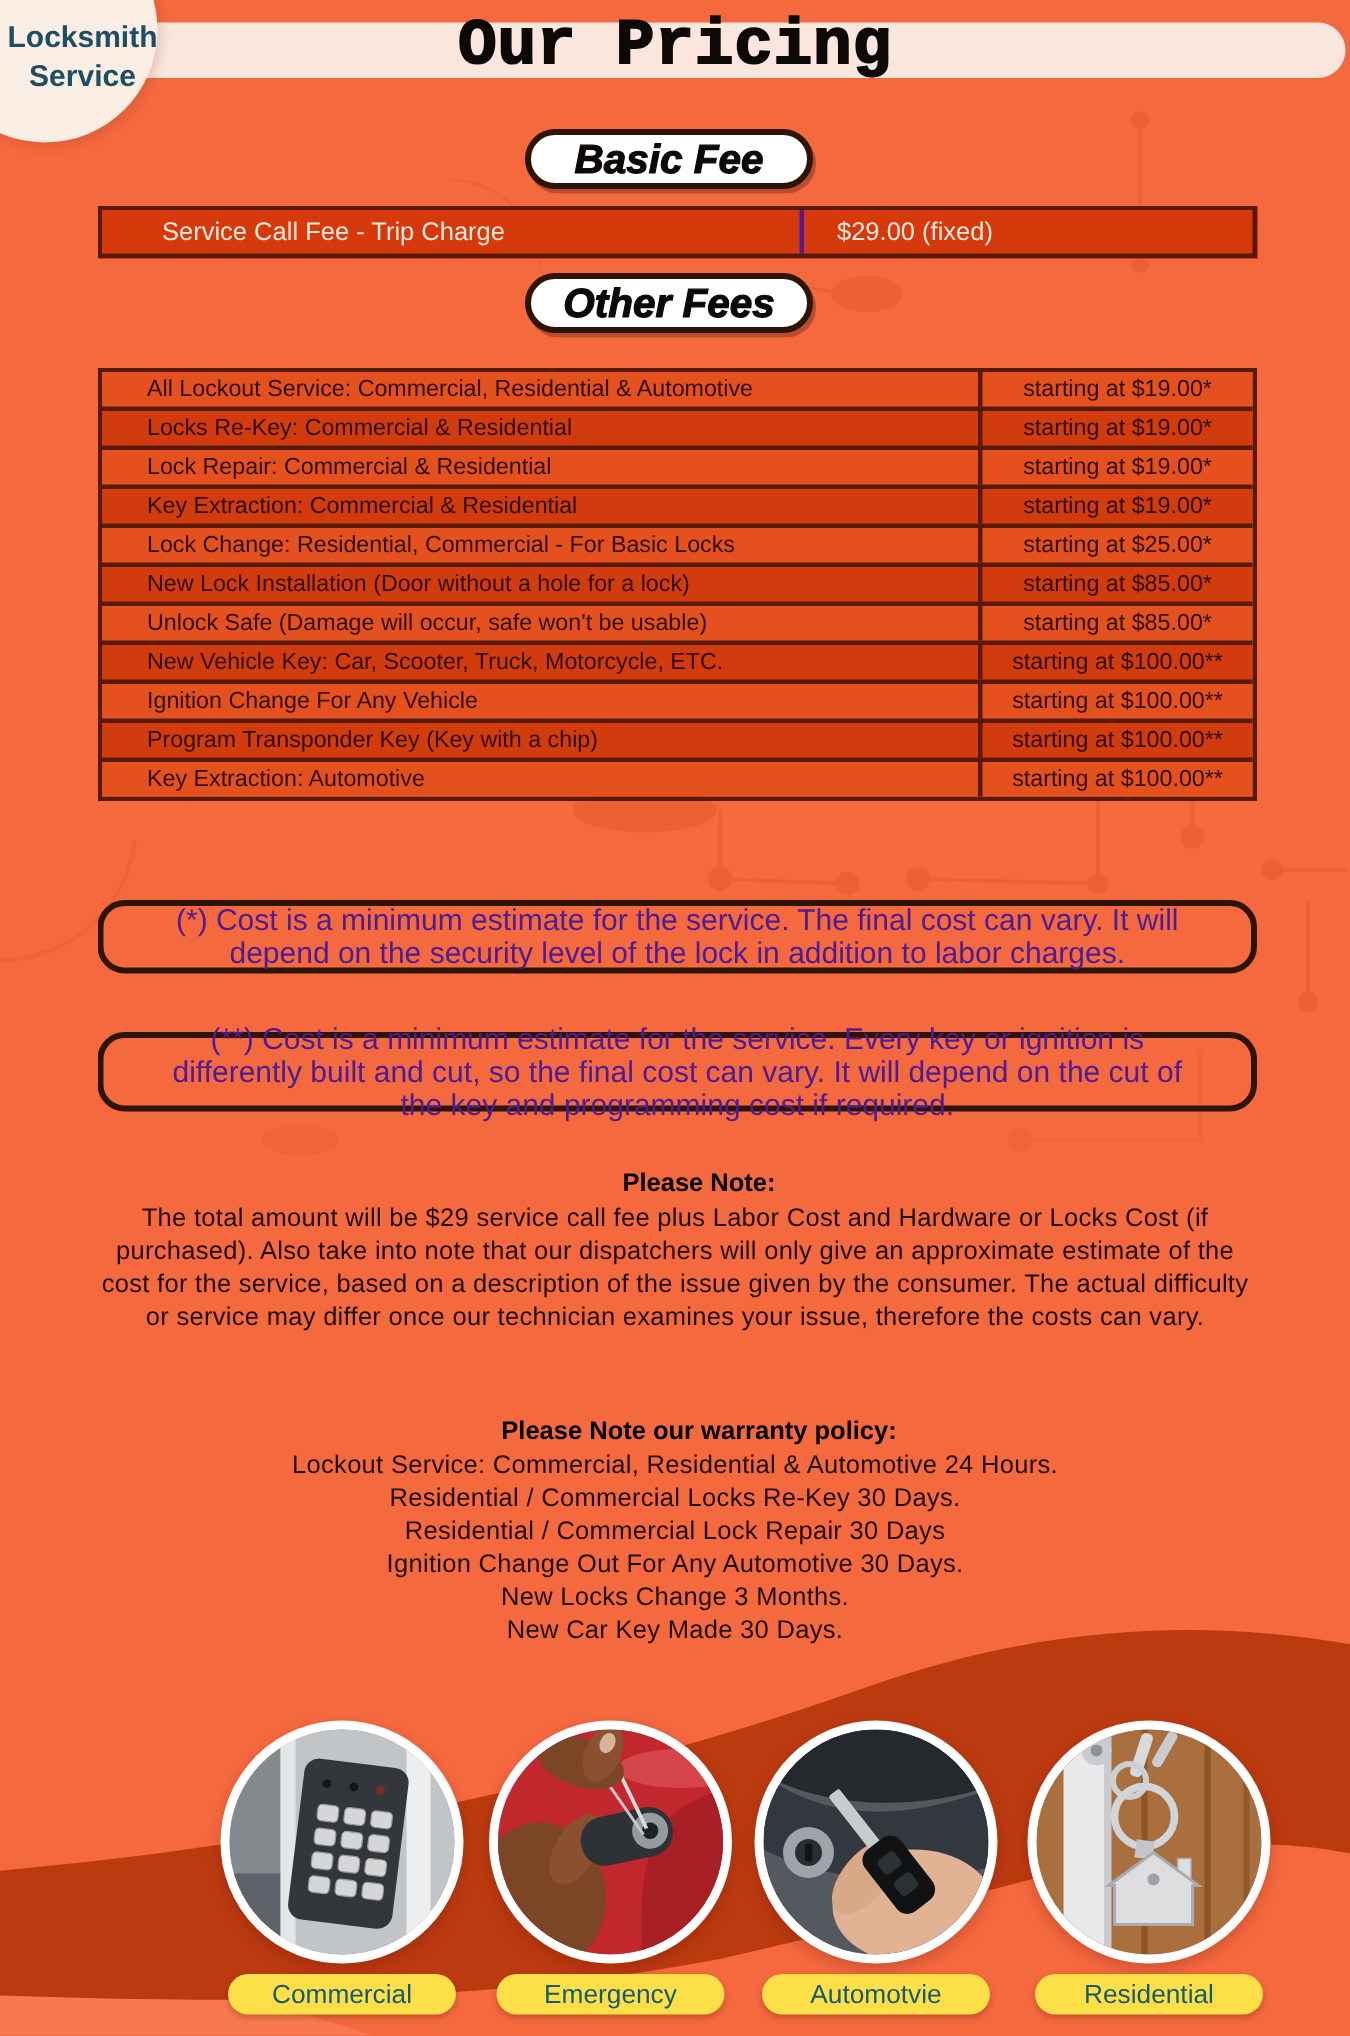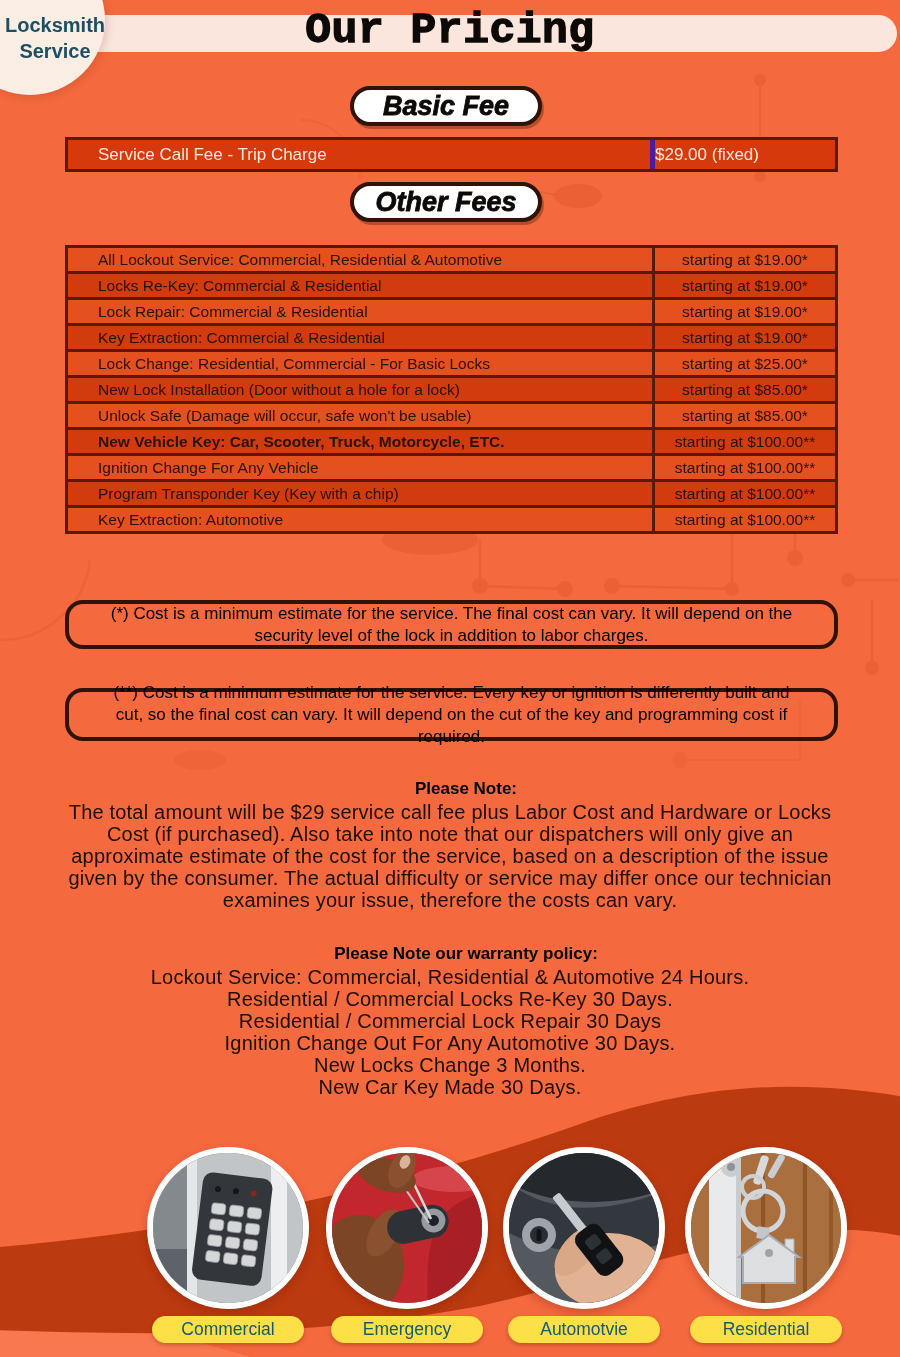--- a/index.html
+++ b/index.html
@@ -36,57 +36,57 @@
     box-shadow:2px 3px 0 rgba(70,25,5,.35);
     font-style:italic;
   }
   
   .basic-table{
     position:absolute;left:65px;top:137px;width:773px;box-sizing:border-box;z-index:2;
     border:3px solid #571A04;background:#D6390B;
   }
   .basic-row{display:flex;height:29px;align-items:stretch;}
   .bsvc{
-    width:587px;box-sizing:border-box;border-right:5px solid #4c1d95;
-    display:flex;align-items:center;padding-left:30px;
+    width:468px;box-sizing:border-box;border-right:3px solid #4c1d95;
+    display:flex;align-items:center;padding-left:40px;
     color:#FBEADF;font-size:17px;
   }
-  .bprice{flex:1;display:flex;align-items:center;color:#FBEADF;font-size:17px;}
+  .bprice{flex:1;display:flex;align-items:center;padding-left:22px;color:#FBEADF;font-size:17px;}
 
   .fees-table{
     position:absolute;left:65px;top:245px;width:773px;box-sizing:border-box;z-index:2;
     border:3px solid #571A04;
   }
   .frow{display:flex;height:23px;border-bottom:3px solid #571A04;background:#E4511E;align-items:stretch;}
   .frow:last-child{border-bottom:none;}
   .frow:nth-child(even){background:#D23B0D;}
   .fsvc{
     width:587px;box-sizing:border-box;border-right:3px solid #571A04;
     display:flex;align-items:center;padding-left:30px;
     font-size:15.5px;color:#2E0F04;
   }
   .fprice{flex:1;display:flex;align-items:center;justify-content:center;font-size:15.5px;color:#2E0F04;}
-  .frow.bold .fsvc{font-weight:bold;}
+  .frow.bold .fsvc{font-weight:normal;}
   
   .note-box{
     position:absolute;left:65px;width:773px;box-sizing:border-box;z-index:2;
     border:4px solid #2E1404;border-radius:18px;
     display:flex;align-items:center;justify-content:center;text-align:center;
-    color:#000000;font-size:17px;line-height:22px;padding:0 38px;
+    color:#4c1d95;font-size:20px;line-height:22px;padding:0 38px;
   }
   #note1{top:600px;height:49px;}
   #note2{top:688px;height:53px;}
   
   .red-heading{
     position:absolute;left:66px;width:800px;text-align:center;z-index:2;
     color:#000000;font-weight:bold;font-size:17px;
   }
   .body-par{
     position:absolute;left:60px;width:780px;text-align:center;z-index:2;
-    color:#1D0D04;font-size:20px;line-height:22px;letter-spacing:.2px;
+    color:#1D0D04;font-size:17px;line-height:22px;letter-spacing:.2px;
   }
   .warranty-line{white-space:pre-wrap;}
   
   .cat{position:absolute;top:1147px;width:162px;height:200px;z-index:3;}
   .cat-circle{
     width:150px;height:150px;border:6px solid #FFFFFF;border-radius:50%;overflow:hidden;
     box-shadow:0 4px 10px rgba(90,20,0,.25);background:#888;
   }
   .cat-circle svg{display:block;}
   .cat-pill{

